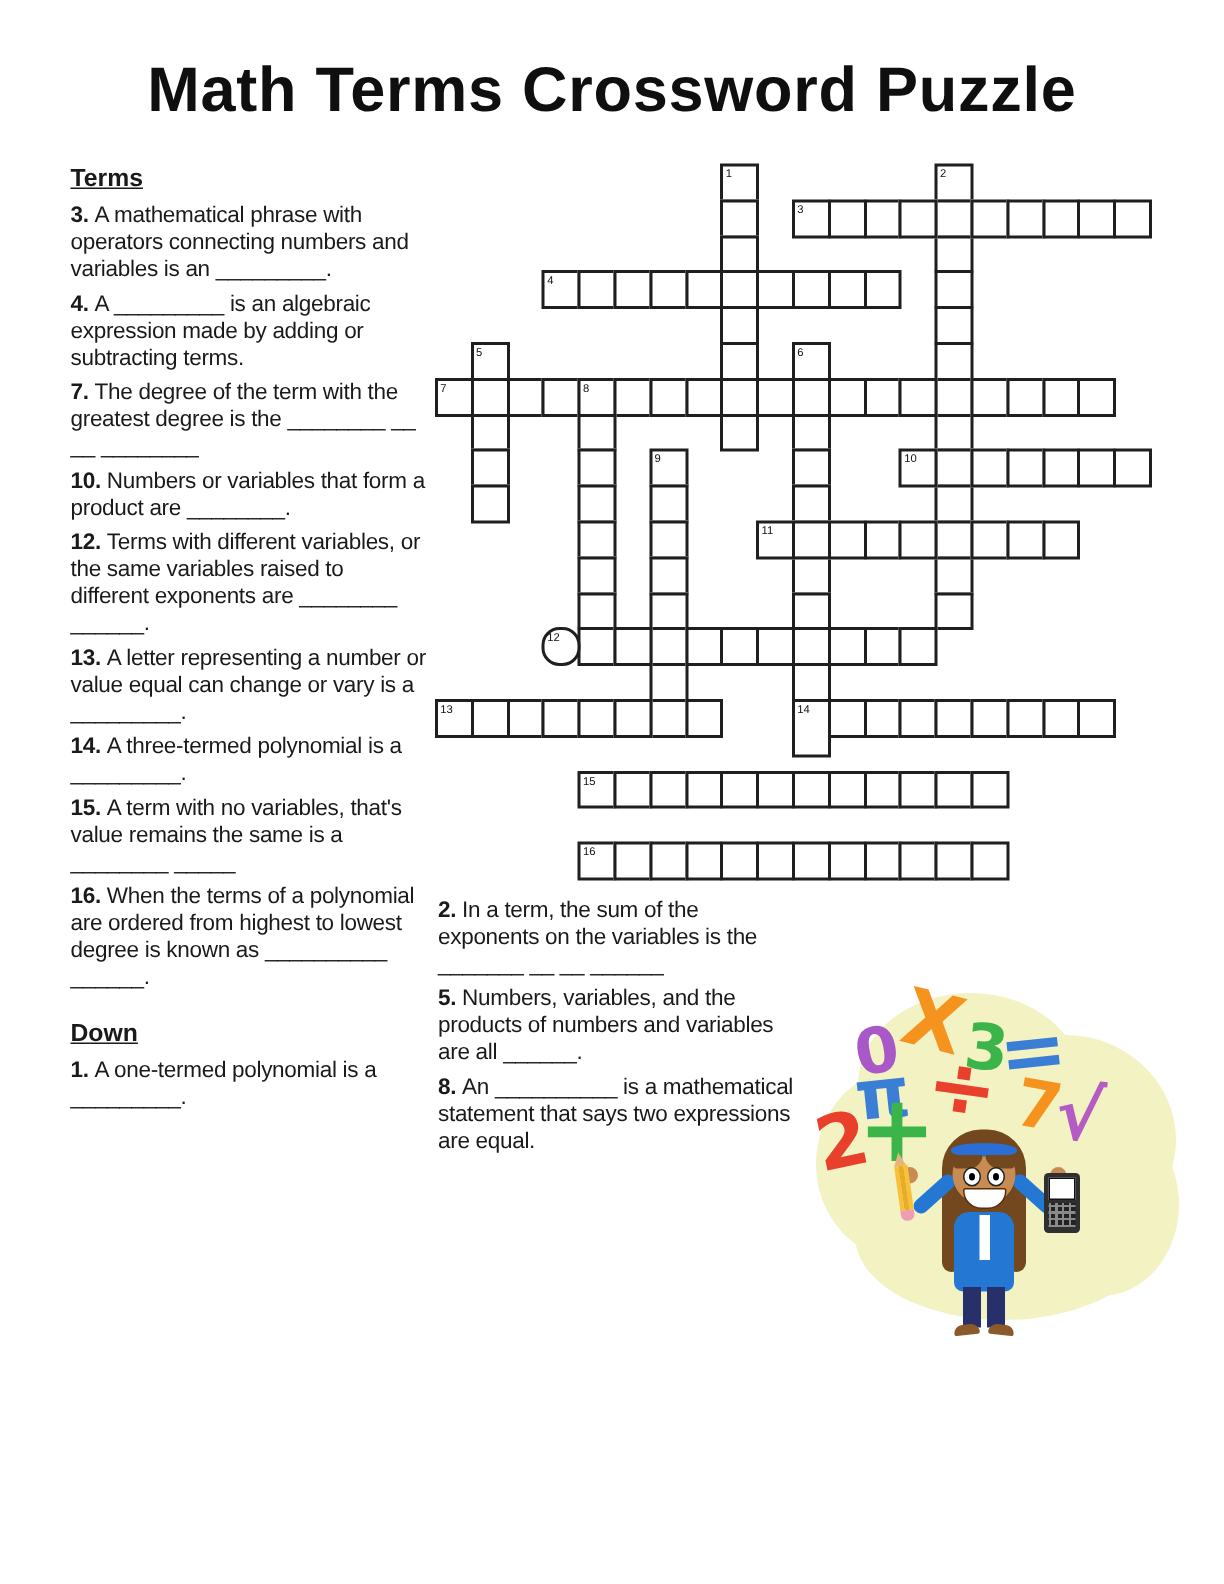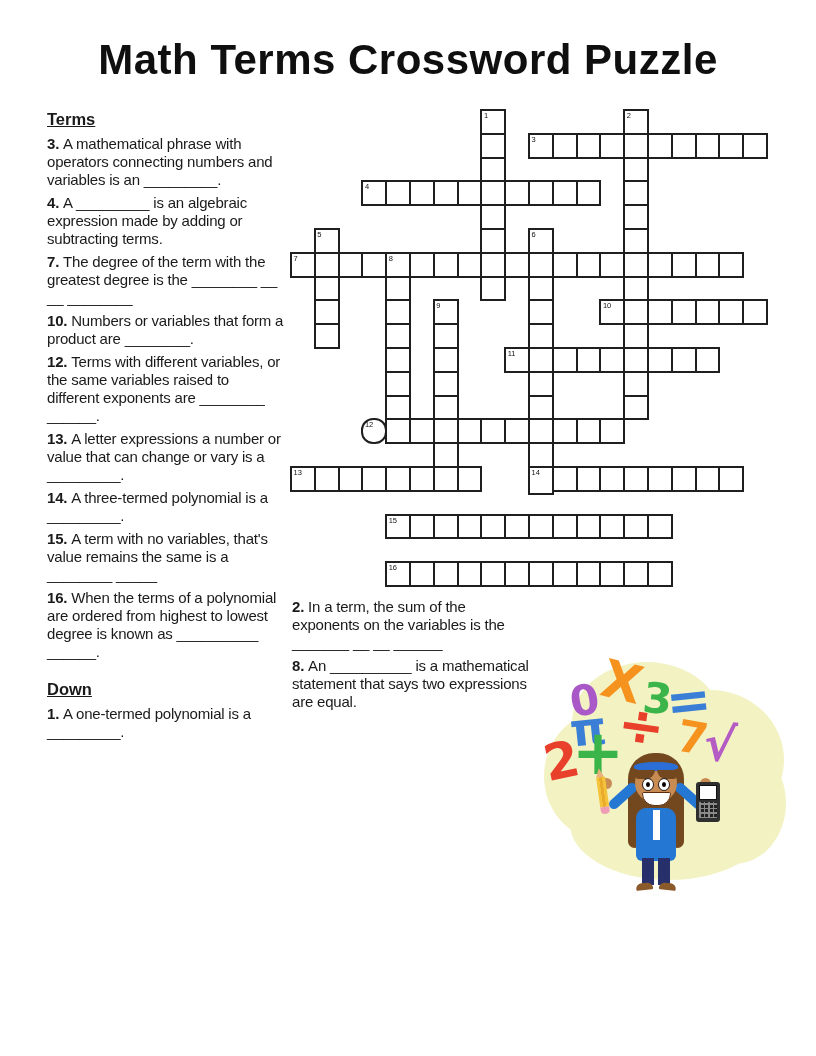--- a/index.html
+++ b/index.html
@@ -68,21 +68,21 @@
   <h1 class="title">Math Terms Crossword Puzzle</h1>
 
   <div class="col-left">
     <div class="hdr">Terms</div>
     <div id="across-list">
         <div class="clue"><b>3. </b><span>A mathematical phrase with operators connecting numbers and variables is an _________.</span></div>
         <div class="clue"><b>4. </b><span>A _________ is an algebraic expression made by adding or subtracting terms.</span></div>
         <div class="clue"><b>7. </b><span>The degree of the term with the greatest degree is the ________ __ __ ________</span></div>
         <div class="clue"><b>10. </b><span>Numbers or variables that form a product are ________.</span></div>
         <div class="clue"><b>12. </b><span>Terms with different variables, or the same variables raised to different exponents are ________ ______.</span></div>
-        <div class="clue"><b>13. </b><span>A letter expressions a number or value that can change or vary is a _________.</span></div>
+        <div class="clue"><b>13. </b><span>A letter representing a number or value equal can change or vary is a _________.</span></div>
         <div class="clue"><b>14. </b><span>A three-termed polynomial is a _________.</span></div>
         <div class="clue"><b>15. </b><span>A term with no variables, that's value remains the same is a ________ _____</span></div>
         <div class="clue"><b>16. </b><span>When the terms of a polynomial are ordered from highest to lowest degree is known as __________ ______.</span></div>
       </div>
     <div class="hdr down">Down</div>
     <div id="down-list-1">
         <div class="clue"><b>1. </b><span>A one-termed polynomial is a _________.</span></div>
       </div>
   </div>
 
@@ -146,21 +146,21 @@
       </div>
       <div class="cell" style="left: 237px; top: 141.8px; width: 25.8px; height: 25.8px; border-color: rgb(31, 31, 31);"></div>
       <div class="cell" style="left: 237px; top: 165.6px; width: 25.8px; height: 25.8px; border-color: rgb(31, 31, 31);"></div>
       <div class="cell" style="left: 237px; top: 189.4px; width: 25.8px; height: 25.8px; border-color: rgb(31, 31, 31);"></div>
       <div class="cell" style="left: 237px; top: 213.2px; width: 25.8px; height: 25.8px; border-color: rgb(31, 31, 31);"></div>
       <div class="cell" style="left: 237px; top: 237px; width: 25.8px; height: 25.8px; border-color: rgb(31, 31, 31);"></div>
       <div class="cell" style="left: 237px; top: 260.8px; width: 25.8px; height: 25.8px; border-color: rgb(31, 31, 31);"></div>
       <div class="cell" style="left: 237px; top: 284.6px; width: 25.8px; height: 25.8px; border-color: rgb(31, 31, 31);"></div>
       <div class="cell" style="left: 237px; top: 308.4px; width: 25.8px; height: 25.8px; border-color: rgb(31, 31, 31);"></div>
       <div class="cell" style="left: 237px; top: 332.2px; width: 25.8px; height: 25.8px; border-color: rgb(31, 31, 31);"></div>
-      <div class="cell" style="left: 237px; top: 356px; width: 25.8px; height: 29px; border-color: rgb(31, 31, 31);">
+      <div class="cell" style="left: 237px; top: 356px; width: 25.8px; height: 39px; border-color: rgb(31, 31, 31);">
         <span class="num">14</span>
       </div>
       <div class="cell" style="left: -1px; top: 141.8px; width: 25.8px; height: 25.8px; border-color: rgb(31, 31, 31);">
         <span class="num">7</span>
       </div>
       <div class="cell" style="left: 46.6px; top: 141.8px; width: 25.8px; height: 25.8px; border-color: rgb(31, 31, 31);"></div>
       <div class="cell" style="left: 70.4px; top: 141.8px; width: 25.8px; height: 25.8px; border-color: rgb(31, 31, 31);"></div>
       <div class="cell" style="left: 94.2px; top: 141.8px; width: 25.8px; height: 25.8px; border-color: rgb(31, 31, 31);">
         <span class="num">8</span>
       </div>
@@ -261,20 +261,21 @@
       <div class="cell" style="left: 237px; top: 451.2px; width: 25.8px; height: 25.8px; border-color: rgb(31, 31, 31);"></div>
       <div class="cell" style="left: 260.8px; top: 451.2px; width: 25.8px; height: 25.8px; border-color: rgb(31, 31, 31);"></div>
       <div class="cell" style="left: 284.6px; top: 451.2px; width: 25.8px; height: 25.8px; border-color: rgb(31, 31, 31);"></div>
       <div class="cell" style="left: 308.4px; top: 451.2px; width: 25.8px; height: 25.8px; border-color: rgb(31, 31, 31);"></div>
       <div class="cell" style="left: 332.2px; top: 451.2px; width: 25.8px; height: 25.8px; border-color: rgb(31, 31, 31);"></div>
       <div class="cell" style="left: 356px; top: 451.2px; width: 25.8px; height: 25.8px; border-color: rgb(31, 31, 31);"></div>
     </div>
 
   <div class="col-mid" id="down-list-2">
       <div class="clue"><b>2. </b><span>In a term, the sum of the exponents on the variables is the _______ __ __ ______</span></div>
+      <div class="clue"><b>5. </b><span>Numbers, variables, and the products of numbers and variables are all ______.</span></div>
       <div class="clue"><b>8. </b><span>An __________ is a mathematical statement that says two expressions are equal.</span></div>
     </div>
 
   <div class="clipart">
     <div class="blob b1" style="background: rgb(242, 242, 195);"></div>
     <div class="blob b2" style="background: rgb(242, 242, 195);"></div>
     <div class="blob b3" style="background: rgb(242, 242, 195);"></div>
     <div class="blob b4" style="background: rgb(242, 242, 195);"></div>
     <div class="blob b5" style="background: rgb(242, 242, 195);"></div>
     <div id="symbols">

